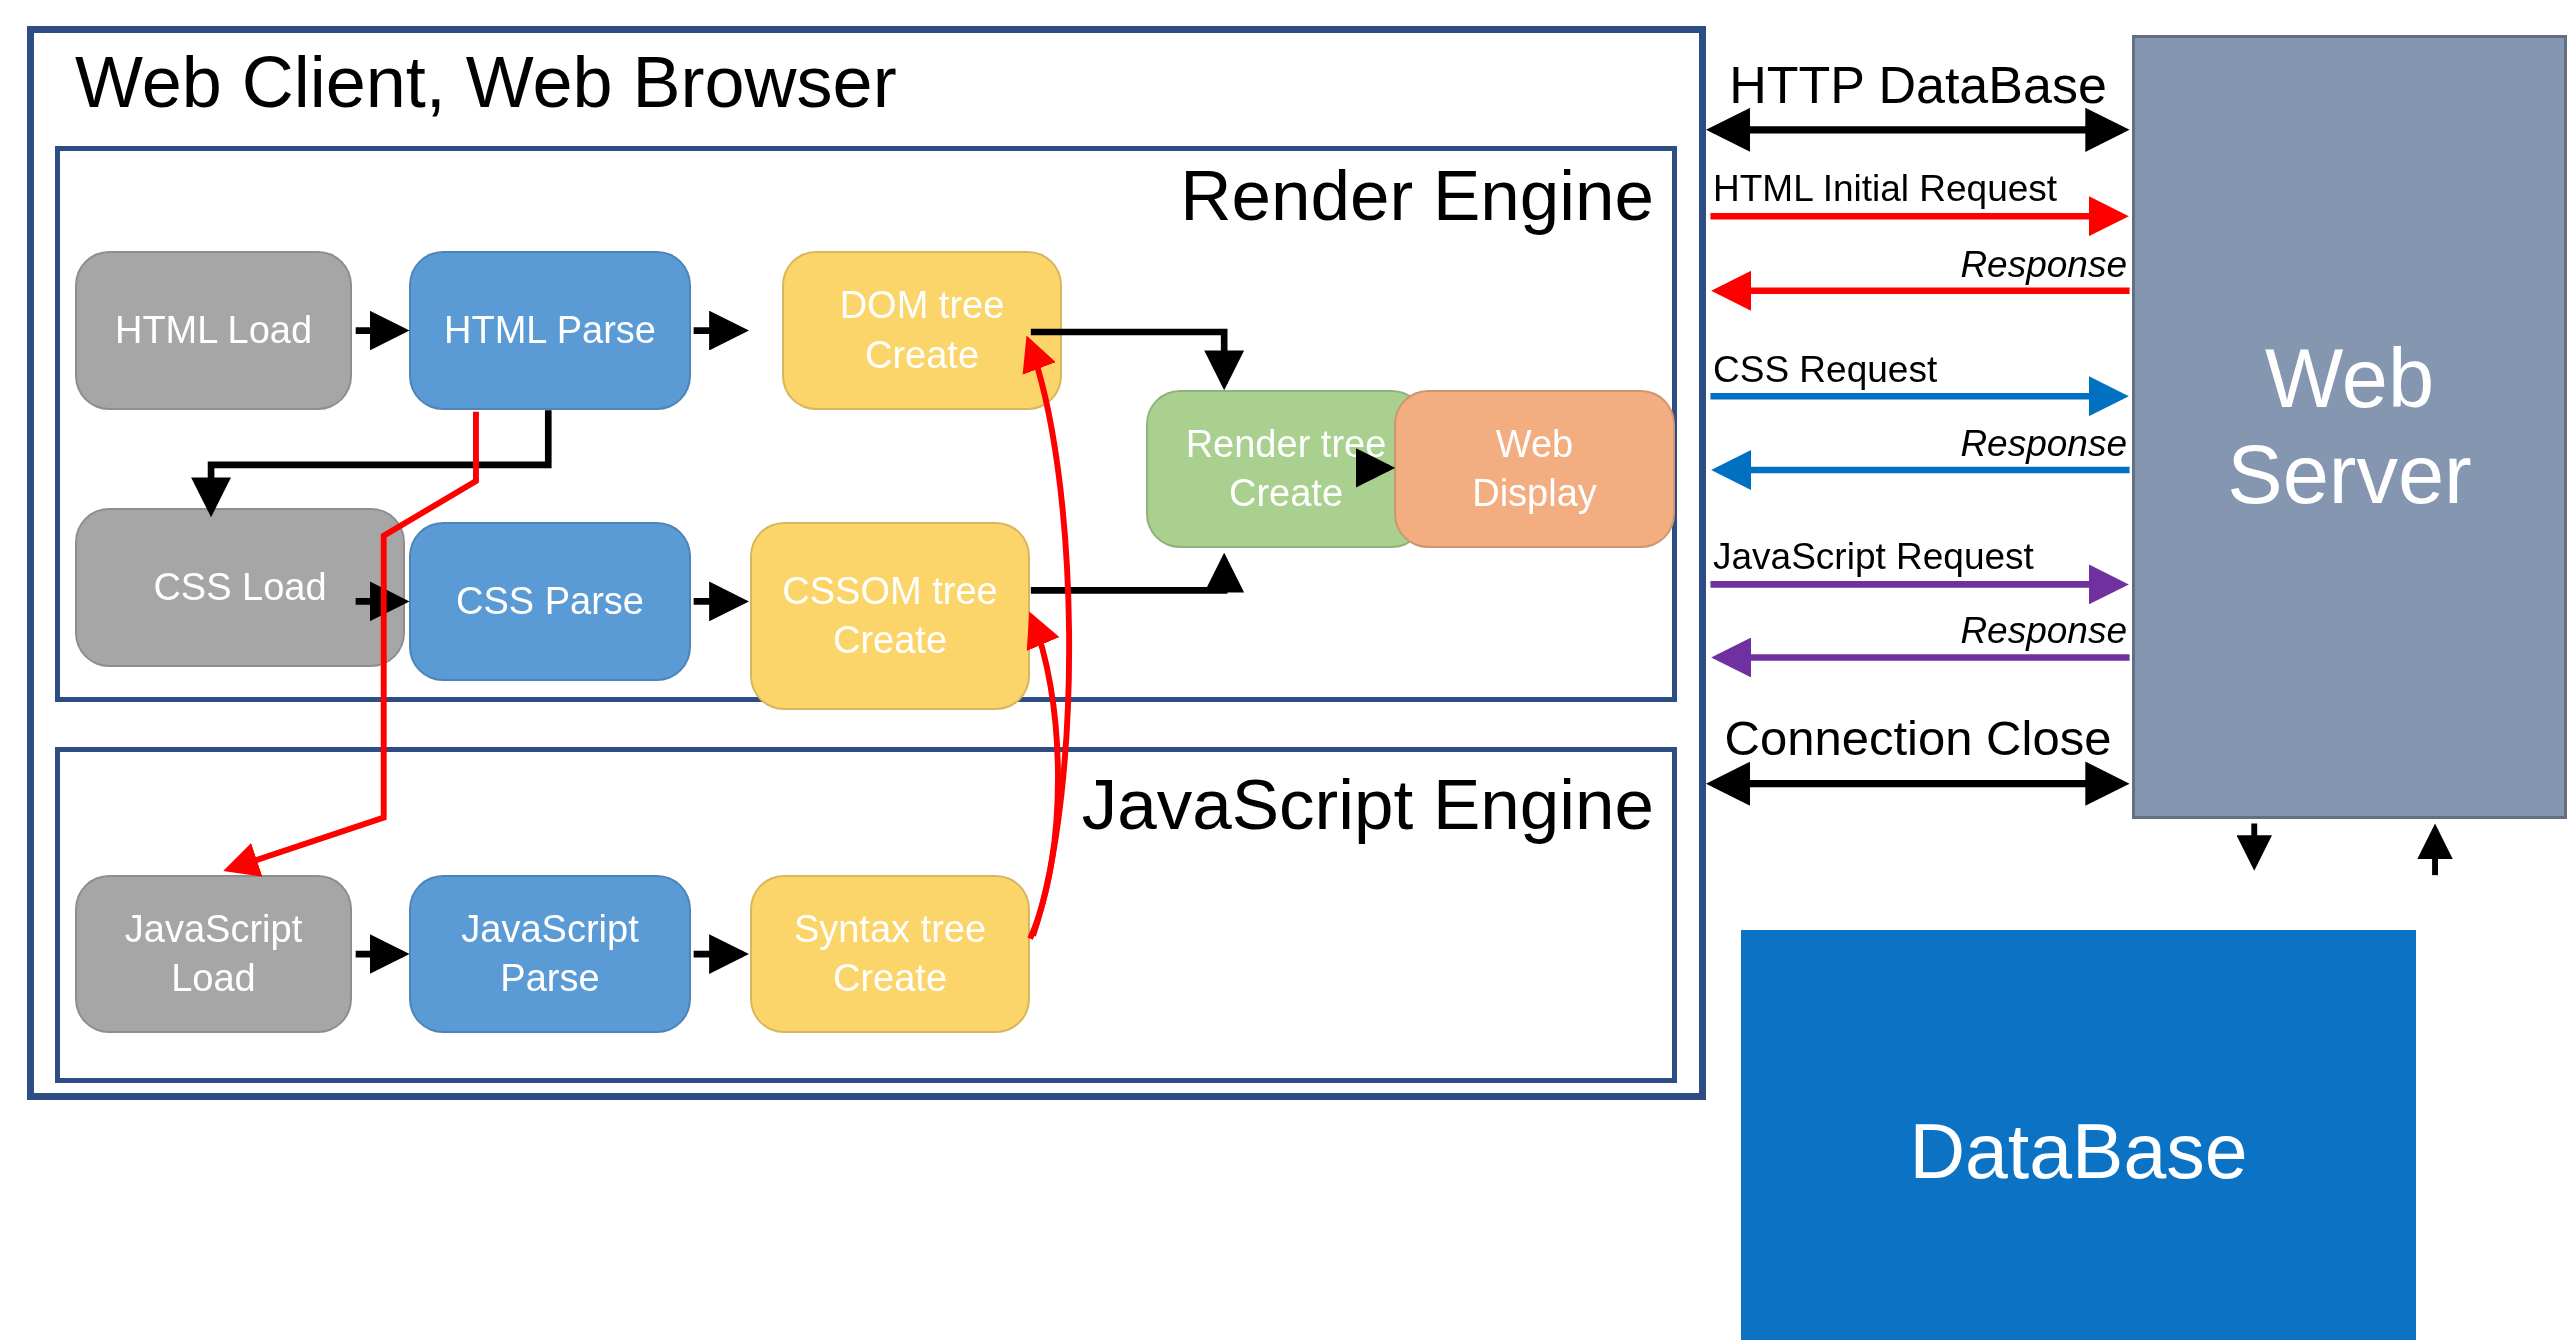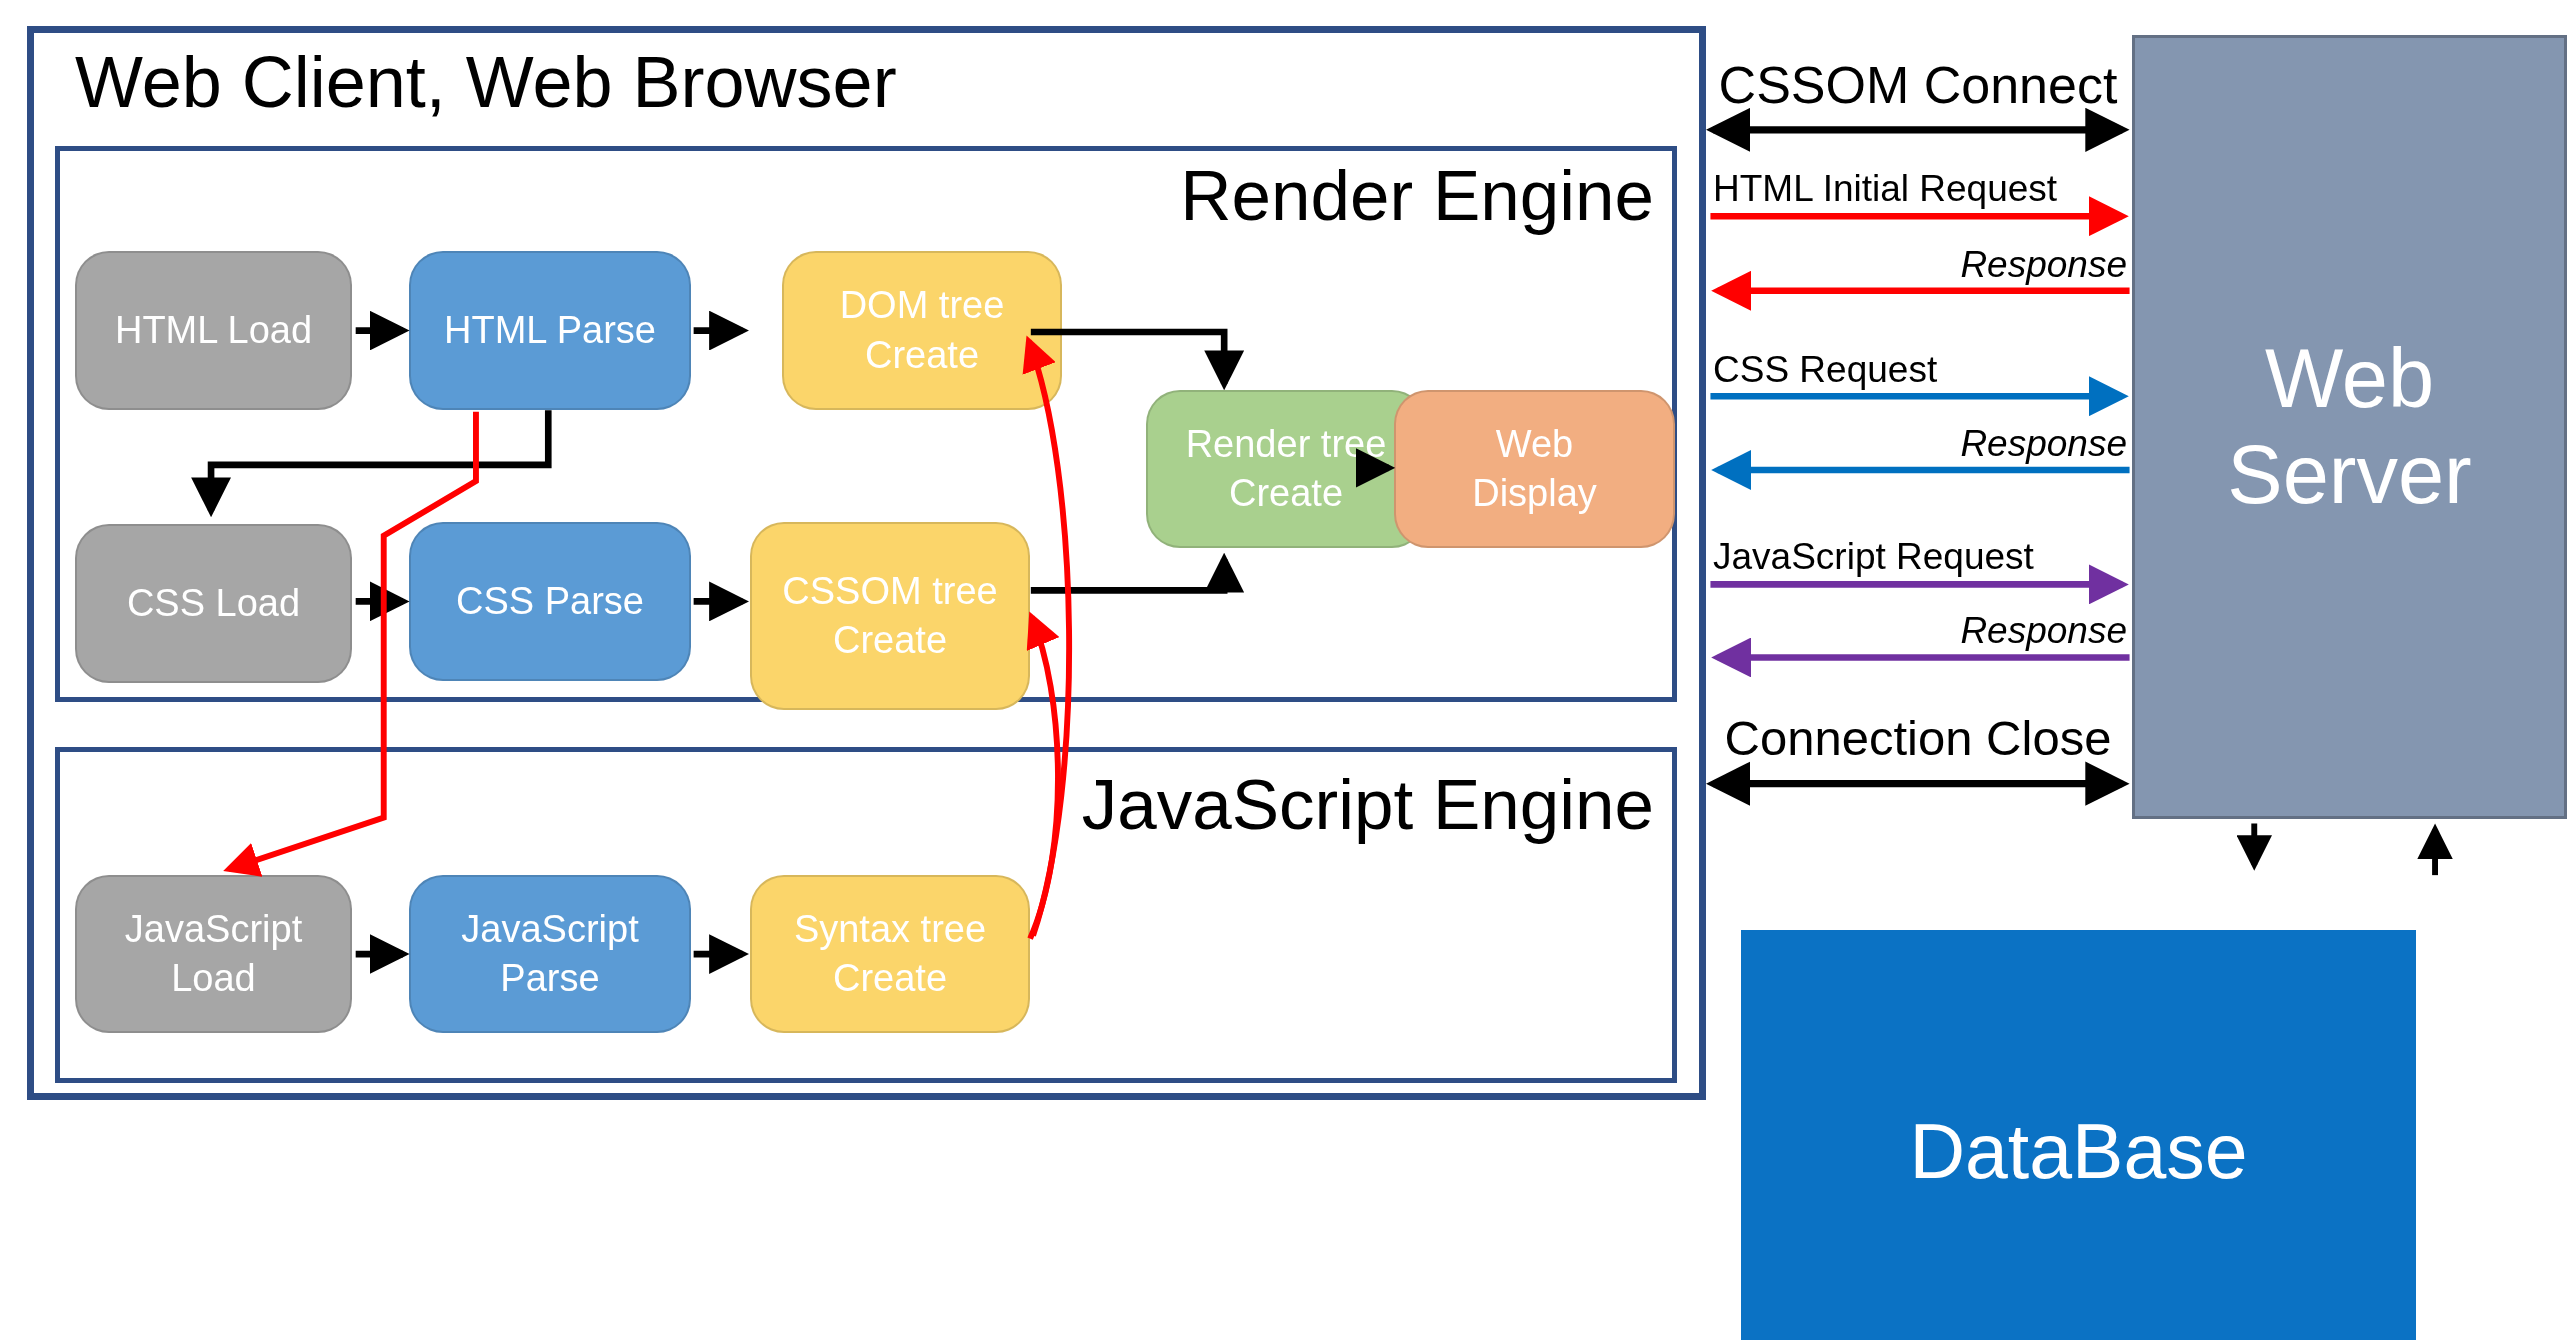--- a/index.html
+++ b/index.html
@@ -33,40 +33,40 @@
   <div class="frame inner" style="left: 55px; top: 747px; width: 1622px; height: 336px; border-color: rgb(46, 77, 133);"></div>
 
   <div class="title" style="left:75px;top:41px;">Web Client, Web Browser</div>
   <div class="big-label" style="right:922px;top:155px;">Render Engine</div>
   <div class="big-label" style="right:922px;top:764px;">JavaScript Engine</div>
 
   <div class="pbox" style="left: 75px; top: 251px; width: 277px; height: 159px; background: rgb(166, 166, 166);">HTML Load</div>
   <div class="pbox" style="left: 409px; top: 251px; width: 282px; height: 159px; background: rgb(91, 155, 213);">HTML Parse</div>
   <div class="pbox" style="left: 750px; top: 251px; width: 280px; height: 159px; background: rgb(251, 213, 106); margin-left: 32px;">DOM tree
 Create</div>
-  <div class="pbox" style="left: 75px; top: 524px; width: 277px; height: 159px; background: rgb(166, 166, 166);">CSS Load</div>
+  <div class="pbox" style="left: 75px; top: 508px; width: 330px; height: 159px; background: rgb(166, 166, 166);">CSS Load</div>
   <div class="pbox" style="left: 409px; top: 522px; width: 282px; height: 159px; background: rgb(91, 155, 213);">CSS Parse</div>
   <div class="pbox" style="left: 750px; top: 522px; width: 280px; height: 188px; background: rgb(251, 213, 106);">CSSOM tree
 Create</div>
   <div class="pbox" style="left: 1146px; top: 390px; width: 280px; height: 158px; background: rgb(169, 208, 142);">Render tree
 Create</div>
   <div class="pbox" style="left: 1394px; top: 390px; width: 281px; height: 158px; background: rgb(242, 174, 129);">Web
 Display</div>
 
   <div class="pbox" style="left: 75px; top: 875px; width: 277px; height: 158px; background: rgb(166, 166, 166);">JavaScript
 Load</div>
   <div class="pbox" style="left: 409px; top: 875px; width: 282px; height: 158px; background: rgb(91, 155, 213);">JavaScript
 Parse</div>
   <div class="pbox" style="left: 750px; top: 875px; width: 280px; height: 158px; background: rgb(251, 213, 106);">Syntax tree
 Create</div>
 
   <div class="bignode server" style="left: 2132px; top: 35px; width: 435px; height: 784px; background: rgb(132, 150, 176);">Web Server</div>
   <div class="bignode database" style="left: 1741px; top: 930px; width: 675px; height: 443px; background: rgb(11, 114, 196);">DataBase</div>
 
-  <div class="arrow-label big al-center" style="left:1712px;top:55px;width:412px;">CSSOM Connect</div>
+  <div class="arrow-label big al-center" style="left:1712px;top:55px;width:412px;">HTTP DataBase</div>
   <div class="arrow-label" style="left:1713px;top:168px;">HTML Initial Request</div>
   <div class="arrow-label al-right" style="left:1712px;top:244px;width:415px;">Response</div>
   <div class="arrow-label" style="left:1713px;top:349px;">CSS Request</div>
   <div class="arrow-label al-right" style="left:1712px;top:423px;width:415px;">Response</div>
   <div class="arrow-label" style="left:1713px;top:536px;">JavaScript Request</div>
   <div class="arrow-label al-right" style="left:1712px;top:610px;width:415px;">Response</div>
   <div class="arrow-label big al-center" style="left:1712px;top:710px;width:412px;font-size:49px;">Connection Close</div>
 
   <svg class="arrows" width="2576" height="1340" viewBox="0 0 3491 1816">
     <defs>

